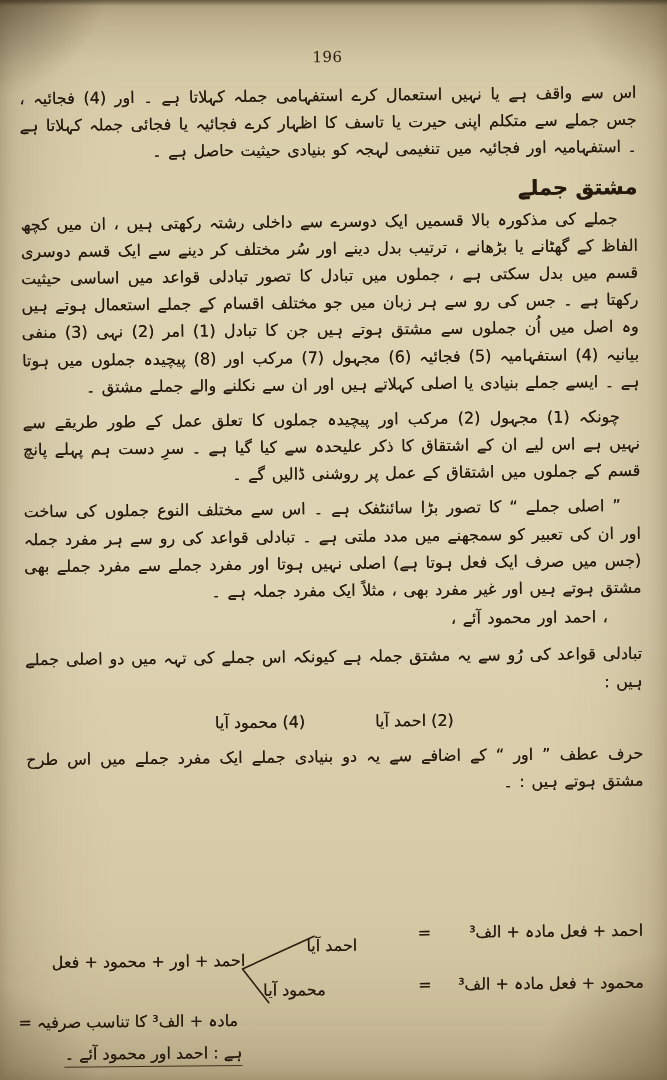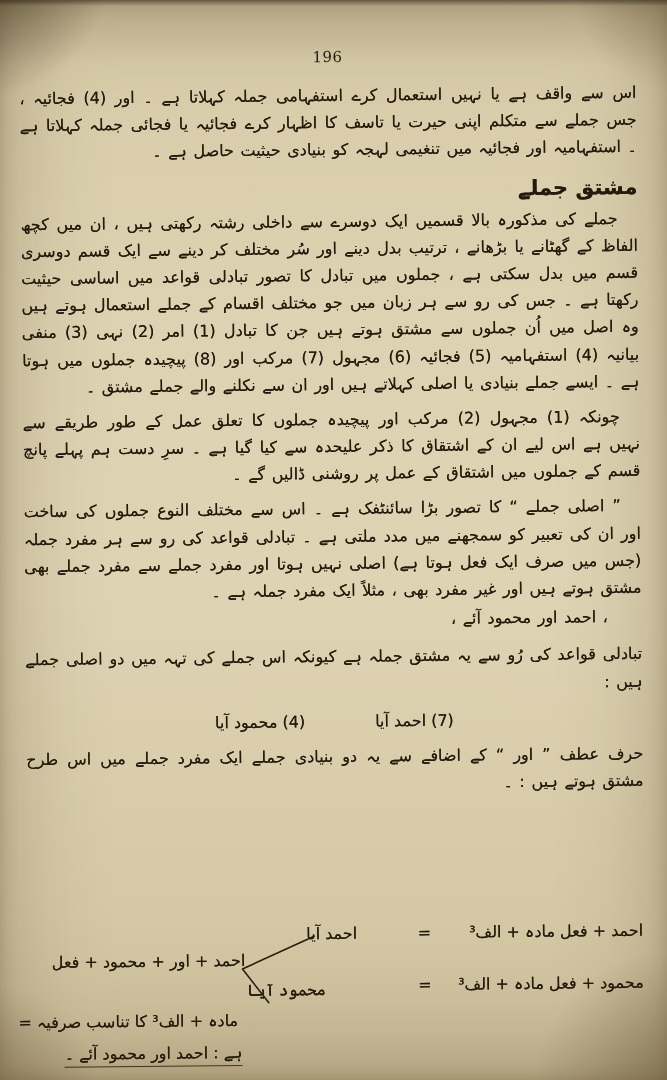--- a/index.html
+++ b/index.html
@@ -52,22 +52,22 @@
     font-size:16px;text-shadow:0 0 .4px rgba(38,25,12,.85);
   }
   .mt2{margin-top:2px;}.mt6{margin-top:6px;}.mt8{margin-top:8px;}
   .mt10{margin-top:10px;}.mt12{margin-top:12px;}.mt14{margin-top:14px;}
   .mt16{margin-top:16px;}
   .deriv{
     position:absolute;top:916px;left:0;right:0;height:160px;
     direction:rtl;font-size:16px;
   }
   .abs{position:absolute;white-space:nowrap;text-shadow:0 0 .4px rgba(38,25,12,.85);}
-  .r1s{right:2px;top:8px;}   .r1e{right:214px;top:8px;}  .r1r{right:288px;top:8px;}
-  .r2s{right:2px;top:60px;}  .r2e{right:214px;top:60px;} .r2r{right:320px;top:64px;font-family:Liberation Serif, serif;}
+  .r1s{right:2px;top:8px;}   .r1e{right:214px;top:8px;}  .r1r{right:288px;top:20px;}
+  .r2s{right:2px;top:60px;}  .r2e{right:214px;top:60px;} .r2r{right:320px;top:64px;}
   .m1{right:400px;top:34px;} .m2{right:408px;top:94px;}  .m3{right:404px;top:126px;}
   .underlined{border-bottom:1.4px solid rgba(42,29,14,.85);padding-bottom:3px;}
   .bracket{position:absolute;left:206px;top:14px;}
 </style>
 </head>
 <body>
 
 <div class="page">
   <div class="content">
 
@@ -81,21 +81,21 @@
 
     <p class="urdu indent mt8">چونکہ (1) مجہول (2) مرکب اور پیچیدہ جملوں کا تعلق عمل کے طور طریقے سے نہیں ہے اس لیے ان کے اشتقاق کا ذکر علیحدہ سے کیا گیا ہے ۔ سرِ دست ہم پہلے پانچ قسم کے جملوں میں اشتقاق کے عمل پر روشنی ڈالیں گے ۔</p>
 
     <p class="urdu indent mt8">” اصلی جملے “ کا تصور بڑا سائنٹفک ہے ۔ اس سے مختلف النوع جملوں کی ساخت اور ان کی تعبیر کو سمجھنے میں مدد ملتی ہے ۔ تبادلی قواعد کی رو سے ہر مفرد جملہ (جس میں صرف ایک فعل ہوتا ہے) اصلی نہیں ہوتا اور مفرد جملے سے مفرد جملے بھی مشتق ہوتے ہیں اور غیر مفرد بھی ، مثلاً ایک مفرد جملہ ہے ۔</p>
 
     <p class="urdu example mt2">، احمد اور محمود آئے ،</p>
 
     <p class="urdu mt10">تبادلی قواعد کی رُو سے یہ مشتق جملہ ہے کیونکہ اس جملے کی تہہ میں دو اصلی جملے ہیں :</p>
 
     <div class="base-row mt14">
-      <span>(7) احمد آیا</span>
+      <span>(2) احمد آیا</span>
       <span>(4) محمود آیا</span>
     </div>
 
     <p class="urdu mt12">حرف عطف ” اور “ کے اضافے سے یہ دو بنیادی جملے ایک مفرد جملے میں اس طرح مشتق ہوتے ہیں : ۔</p>
 
     <div class="deriv">
       <span class="abs r1s">احمد + فعل مادہ + الف³</span>
       <span class="abs r1e">=</span>
       <span class="abs r1r">احمد آیا</span>
 

